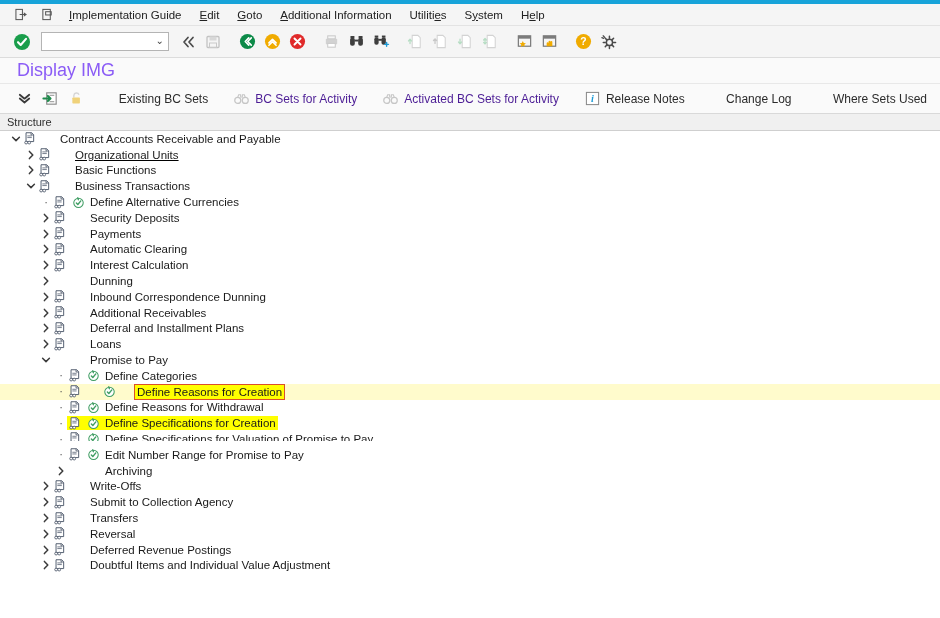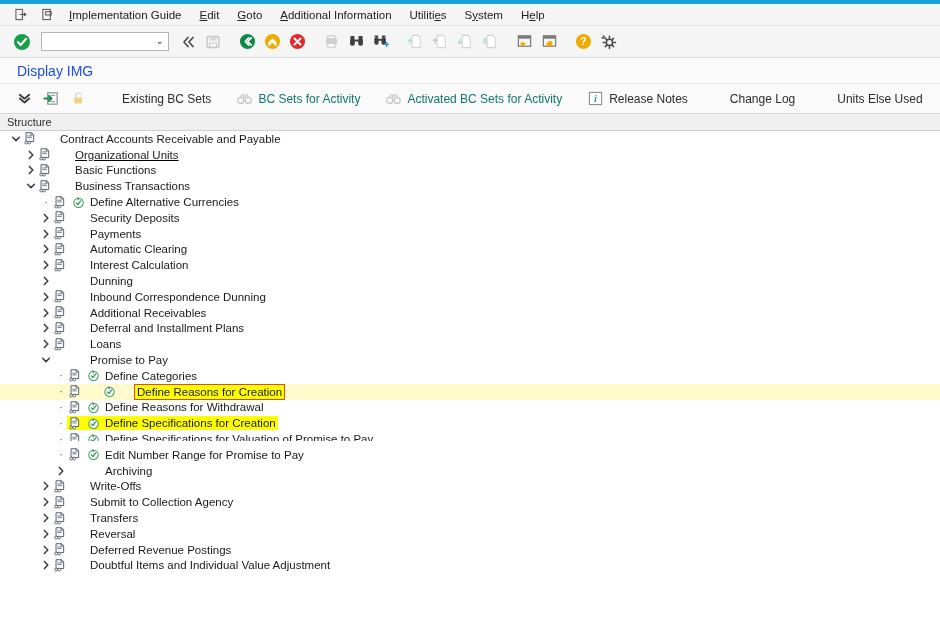--- a/index.html
+++ b/index.html
@@ -75,22 +75,22 @@
 
   
   .titlebar {
     height: 26px;
     background: #fafafa;
     display: flex; align-items: center;
     padding-left: 17px;
     border-bottom: 1px solid #e8e8e8;
   }
   .titlebar .title {
-    font-size: 14px;
-    color: #1d4ed8;
+    font-size: 18px;
+    color: #8b5cf6;
   }
 
   
   .apptoolbar {
     height: 30px;
     background: #fafafa;
     display: flex; align-items: center;
     padding-left: 12px;
     border-bottom: 1px solid #d9d9d9;
   }
@@ -99,21 +99,21 @@
     display: flex; align-items: center; justify-content: center;
     margin-right: 2px;
   }
   .at-btn {
     font-size: 12px;
     color: #2b2b2b;
     padding: 0 13px;
     white-space: nowrap;
     display: flex; align-items: center; gap: 6px;
   }
-  .at-btn.disabled { color: #0f766e; }
+  .at-btn.disabled { color: #4c1d95; }
   .at-gap { width: 16px; }
 
   
   .structhdr {
     height: 17px;
     background: #f0f0f0;
     border-bottom: 1px solid #cfcfcf;
     display: flex; align-items: center;
     padding-left: 7px;
   }
@@ -425,21 +425,21 @@
 
     <div class="at-gap"></div>
 
     <div class="at-btn">
       <span>Change Log</span>
     </div>
 
     <div class="at-gap"></div>
 
     <div class="at-btn">
-      <span>Units Else Used</span>
+      <span>Where Sets Used</span>
     </div>
   </div>
 
   <div class="structhdr">
     <span>Structure</span>
   </div>
 
   <div class="tree" id="tree">
       <div class="row">
         <div style="flex: 0 0 10px;"></div>
@@ -847,21 +847,21 @@
               <path d="M7 2.3 v2.4 M5.6 1.4 L7 2.5 L5.6 3.6" fill="none" stroke="#3f9d63" stroke-width="1"></path>
               <path d="M4.7 7.5 L6.3 9.2 L9.5 5.3" fill="none" stroke="#3f9d63" stroke-width="1.5" stroke-linecap="round" stroke-linejoin="round"></path>
             </svg>
           </div>
           <span class="lbl">Define Specifications for Creation</span>
         </div>
       </div>
       <div class="row">
         <div style="flex: 0 0 55px;"></div>
         <div class="dot">·</div>
-        <div style="display: flex; align-items: flex-end;">
+        <div style="display: flex; align-items: flex-start;">
           <div class="nodeicon">
             <svg width="13" height="13" viewBox="0 0 14 14">
               <path d="M2.2 0.8 h6 l2.2 2.1 v7.4 h-8.2 z" fill="#ffffff" stroke="#4a5568" stroke-width="1"></path>
               <path d="M7.6 0.8 v2.4 h2.6" fill="none" stroke="#4a5568" stroke-width="0.9"></path>
               <line x1="3.6" y1="4.6" x2="8.2" y2="4.6" stroke="#4a5568" stroke-width="0.8"></line>
               <line x1="3.6" y1="6.4" x2="8.2" y2="6.4" stroke="#4a5568" stroke-width="0.8"></line>
               <circle cx="2.3" cy="11.4" r="1.5" fill="#fff" stroke="#4a5568" stroke-width="0.9"></circle>
               <circle cx="5.6" cy="11.4" r="1.5" fill="#fff" stroke="#4a5568" stroke-width="0.9"></circle>
             </svg>
           </div>

